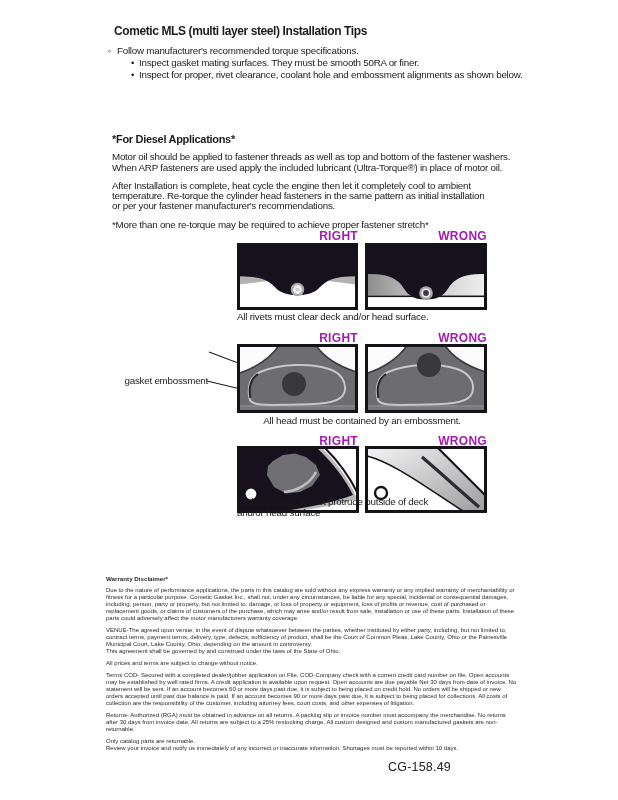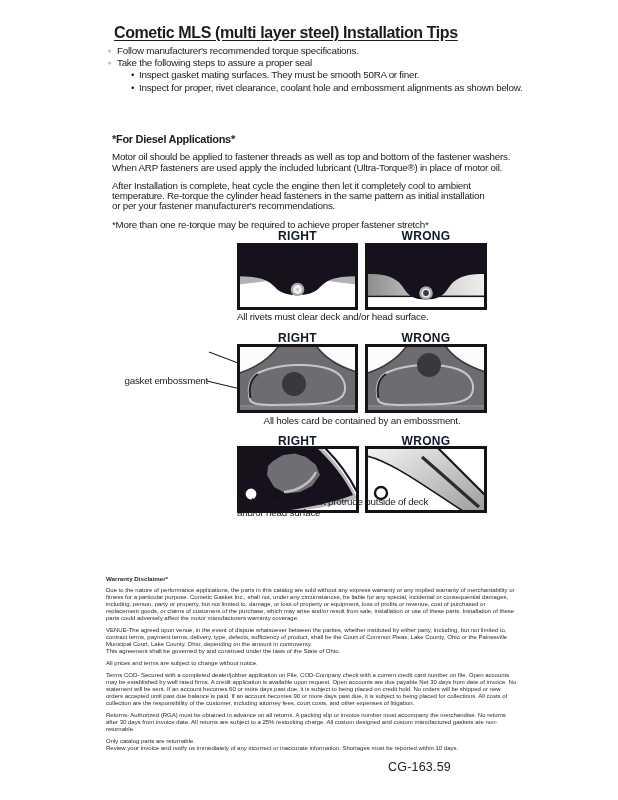--- a/index.html
+++ b/index.html
@@ -1,36 +1,36 @@
 <!DOCTYPE html>
 <html><head>
 <meta charset="utf-8">
 <style>
   html,body{margin:0;padding:0;background:#fff;}
   .page{position:relative;width:618px;height:800px;background:#ffffff;overflow:hidden;
         font-family:"Liberation Sans", sans-serif;color:#1c1c1e;}
 
-  .title{position:absolute;left:114px;top:24px;font-size:16px;font-weight:bold;
-         letter-spacing:-0.4px;text-decoration:underline;text-underline-offset:2px;}
+  .title{position:absolute;left:114px;top:24px;font-size:12px;font-weight:bold;
+         letter-spacing:-0.4px;text-underline-offset:2px;}
 
   .bullets{position:absolute;left:108px;top:45px;width:470px;font-size:9.8px;letter-spacing:-0.25px;}
   .bullet{display:flex;line-height:12.2px;align-items:flex-end;}
   .bullet .marker{width:9px;flex:0 0 9px;}
   .bullet.top .marker::before{content:"◦";font-size:9px;position:relative;top:-0.5px;}
   .bullet.sub{margin-left:23px;}
   .bullet.sub .marker{width:8px;flex:0 0 8px;}
   .bullet.sub .marker::before{content:"•";}
 
   .diesel{position:absolute;left:112px;top:119px;width:480px;font-size:9.8px;
           line-height:10.3px;letter-spacing:-0.25px;margin-top:15px;}
   .diesel h2{font-size:11px;font-weight:bold;margin:0 0 8px 0;letter-spacing:-0.3px;}
   .diesel p{margin:0 0 8px 0;white-space:pre-line;}
 
   .fig-label{position:absolute;font-size:12px;font-weight:bold;letter-spacing:0.3px;
-             text-align:center;color:#0f172a;}
+             text-align:right;color:#a21caf;}
   .fig-box{position:absolute;line-height:0;}
   .caption{position:absolute;font-size:9.8px;letter-spacing:-0.2px;color:#1a1a1c;}
   .caption.pre{white-space:pre-line;line-height:11px;}
   .side-label{position:absolute;left:100px;width:108px;text-align:right;font-size:9.8px;
               line-height:10.6px;letter-spacing:-0.25px;white-space:pre-line;}
 
   .legal{position:absolute;left:106px;top:575px;width:412px;font-size:6px;line-height:7px;
          color:#2a2a2c;}
   .legal h3{font-size:6.2px;font-weight:bold;margin:0 0 5px 0;}
   .legal p{margin:0 0 5px 0;white-space:pre-line;}
@@ -43,24 +43,20 @@
 <body>
 
 <div class="page">
 
   <div class="title">Cometic MLS (multi layer steel) Installation Tips</div>
 
   <div class="bullets">
     <div class="bullet top">
       <span class="marker"></span>
       <span>Follow manufacturer's recommended torque specifications.</span>
-    </div>
-    <div class="bullet top">
-      <span class="marker"></span>
-      <span>Take the following steps to assure a proper seal</span>
     </div>
     <div class="bullet sub">
       <span class="marker"></span>
       <span>Inspect gasket mating surfaces.  They must be smooth 50RA or finer.</span>
     </div>
     <div class="bullet sub">
       <span class="marker"></span>
       <span>Inspect for proper, rivet clearance, coolant hole and embossment alignments as shown below.</span>
     </div>
   </div>
@@ -141,21 +137,21 @@
       <path d="M1.5 1.5 L42 1.5 C34 13 21 23 1.5 29.5 Z" fill="#fcfcfc" stroke="#39393e" stroke-width="1.6"></path>
       <path d="M120.5 1.5 L80 1.5 C87.5 12.5 100 21.5 120.5 28 Z" fill="#fcfcfc" stroke="#39393e" stroke-width="1.6"></path>
       <rect x="2" y="61.5" width="118" height="1.2" fill="#97979c"></rect>
       <rect x="2" y="62.7" width="118" height="4.8" fill="#78787d"></rect>
       <path d="M13,56 C10,45 12,33 23,28 C42,20 73,18.5 92,25 C104,29 110,38 107.5,48 C105,57.5 91,60.5 61,60.5 C38,60.5 16,63 13,56 Z" stroke="#c7c7c7" stroke-width="2" fill="none"></path>
       <path d="M13.5,54 C11.5,45 13,35 21,30" stroke="#222228" stroke-width="2" fill="none"></path>
       <circle cx="64" cy="21" r="12" fill="#38383d"></circle>
       <rect x="1.5" y="1.5" width="119" height="66" fill="none" stroke="#141418" stroke-width="3"></rect>
     </svg>
   </div>
-  <div class="caption" style="left:237px;top:415px;width:250px;text-align:center">All holes card be contained by an embossment.</div>
+  <div class="caption" style="left:237px;top:415px;width:250px;text-align:center">All head must be contained by an embossment.</div>
 
   <div class="fig-label" style="left:237px;top:434px;width:121px">RIGHT</div>
   <div class="fig-label" style="left:365px;top:434px;width:122px">WRONG</div>
 
   <div class="fig-box" style="left:237px;top:446px">
     <svg width="122" height="67" viewBox="0 0 122 67">
       <rect x="0" y="0" width="122" height="67" fill="#ffffff"></rect>
       <path d="M88,2 C101,15 112,30 120,46" stroke="#17111d" stroke-width="2" fill="none"></path>
       <path d="M1,1 H84 C101,18 113,35 120,53 C98,60 72,64 48,66 L1,66 Z" fill="#b9b9b9"></path>
       <path d="M1,1 H79 C96,17 108,33 116,49 C94,57 68,62 42,66 L1,66 Z" fill="#17111d"></path>
@@ -190,15 +186,15 @@
     <p>Due to the nature of performance applications, the parts in this catalog are sold without any express warranty or any implied warranty of merchantability or fitness for a particular purpose.  Cometic Gasket Inc., shall not, under any circumstances, be liable for any special, incidental or consequential damages, including, person, party or property, but not limited to, damage, or loss of property or equipment, loss of profits or revenue, cost of purchased or replacement goods, or claims of customers of the purchase, which may arise and/or result from sale, installation or use of these parts.  Installation of these parts could adversely affect the motor manufacturers warranty coverage.</p>
     <p>VENUE-The agreed upon venue, in the event of dispute whatsoever between the parties, whether instituted by either party, including, but not limited to, contract terms, payment terms, delivery, type, defects, sufficiency of product, shall be the Court of Common Pleas, Lake County, Ohio or the Painesville Municipal Court, Lake County, Ohio, depending on the amount in controversy.
 This agreement shall be governed by and construed under the laws of the State of Ohio.</p>
     <p>All prices and terms are subject to change without notice.</p>
     <p>Terms COD- Secured with a completed dealer/jobber application on File, COD-Company check with a current credit card number on file.  Open accounts may be established by well rated firms.  A credit application is available upon request.  Open accounts are due payable Net 30 days from date of invoice.  No statement will be sent.  If an account becomes 60 or more days past due, it is subject to being placed on credit hold.  No orders will be shipped or new orders accepted until past due balance is paid.  If an account becomes 90 or more days past due, it is subject to being placed for collections.  All costs of collection are the responsibility of the customer, including attorney fees, court costs, and other expenses of litigation.</p>
     <p>Returns- Authorized (RGA) must be obtained in advance on all returns.  A packing slip or invoice number must accompany the merchandise.  No returns after 30 days from invoice date.  All returns are subject to a 25% restocking charge.  All custom designed and custom manufactured gaskets are non-returnable.</p>
     <p>Only catalog parts are returnable.
 Review your invoice and notify us immediately of any incorrect or inaccurate information.  Shortages must be reported within 10 days.</p>
   </div>
 
-  <div class="code">CG-163.59</div>
+  <div class="code">CG-158.49</div>
 
 </div>
 
 </body></html>

